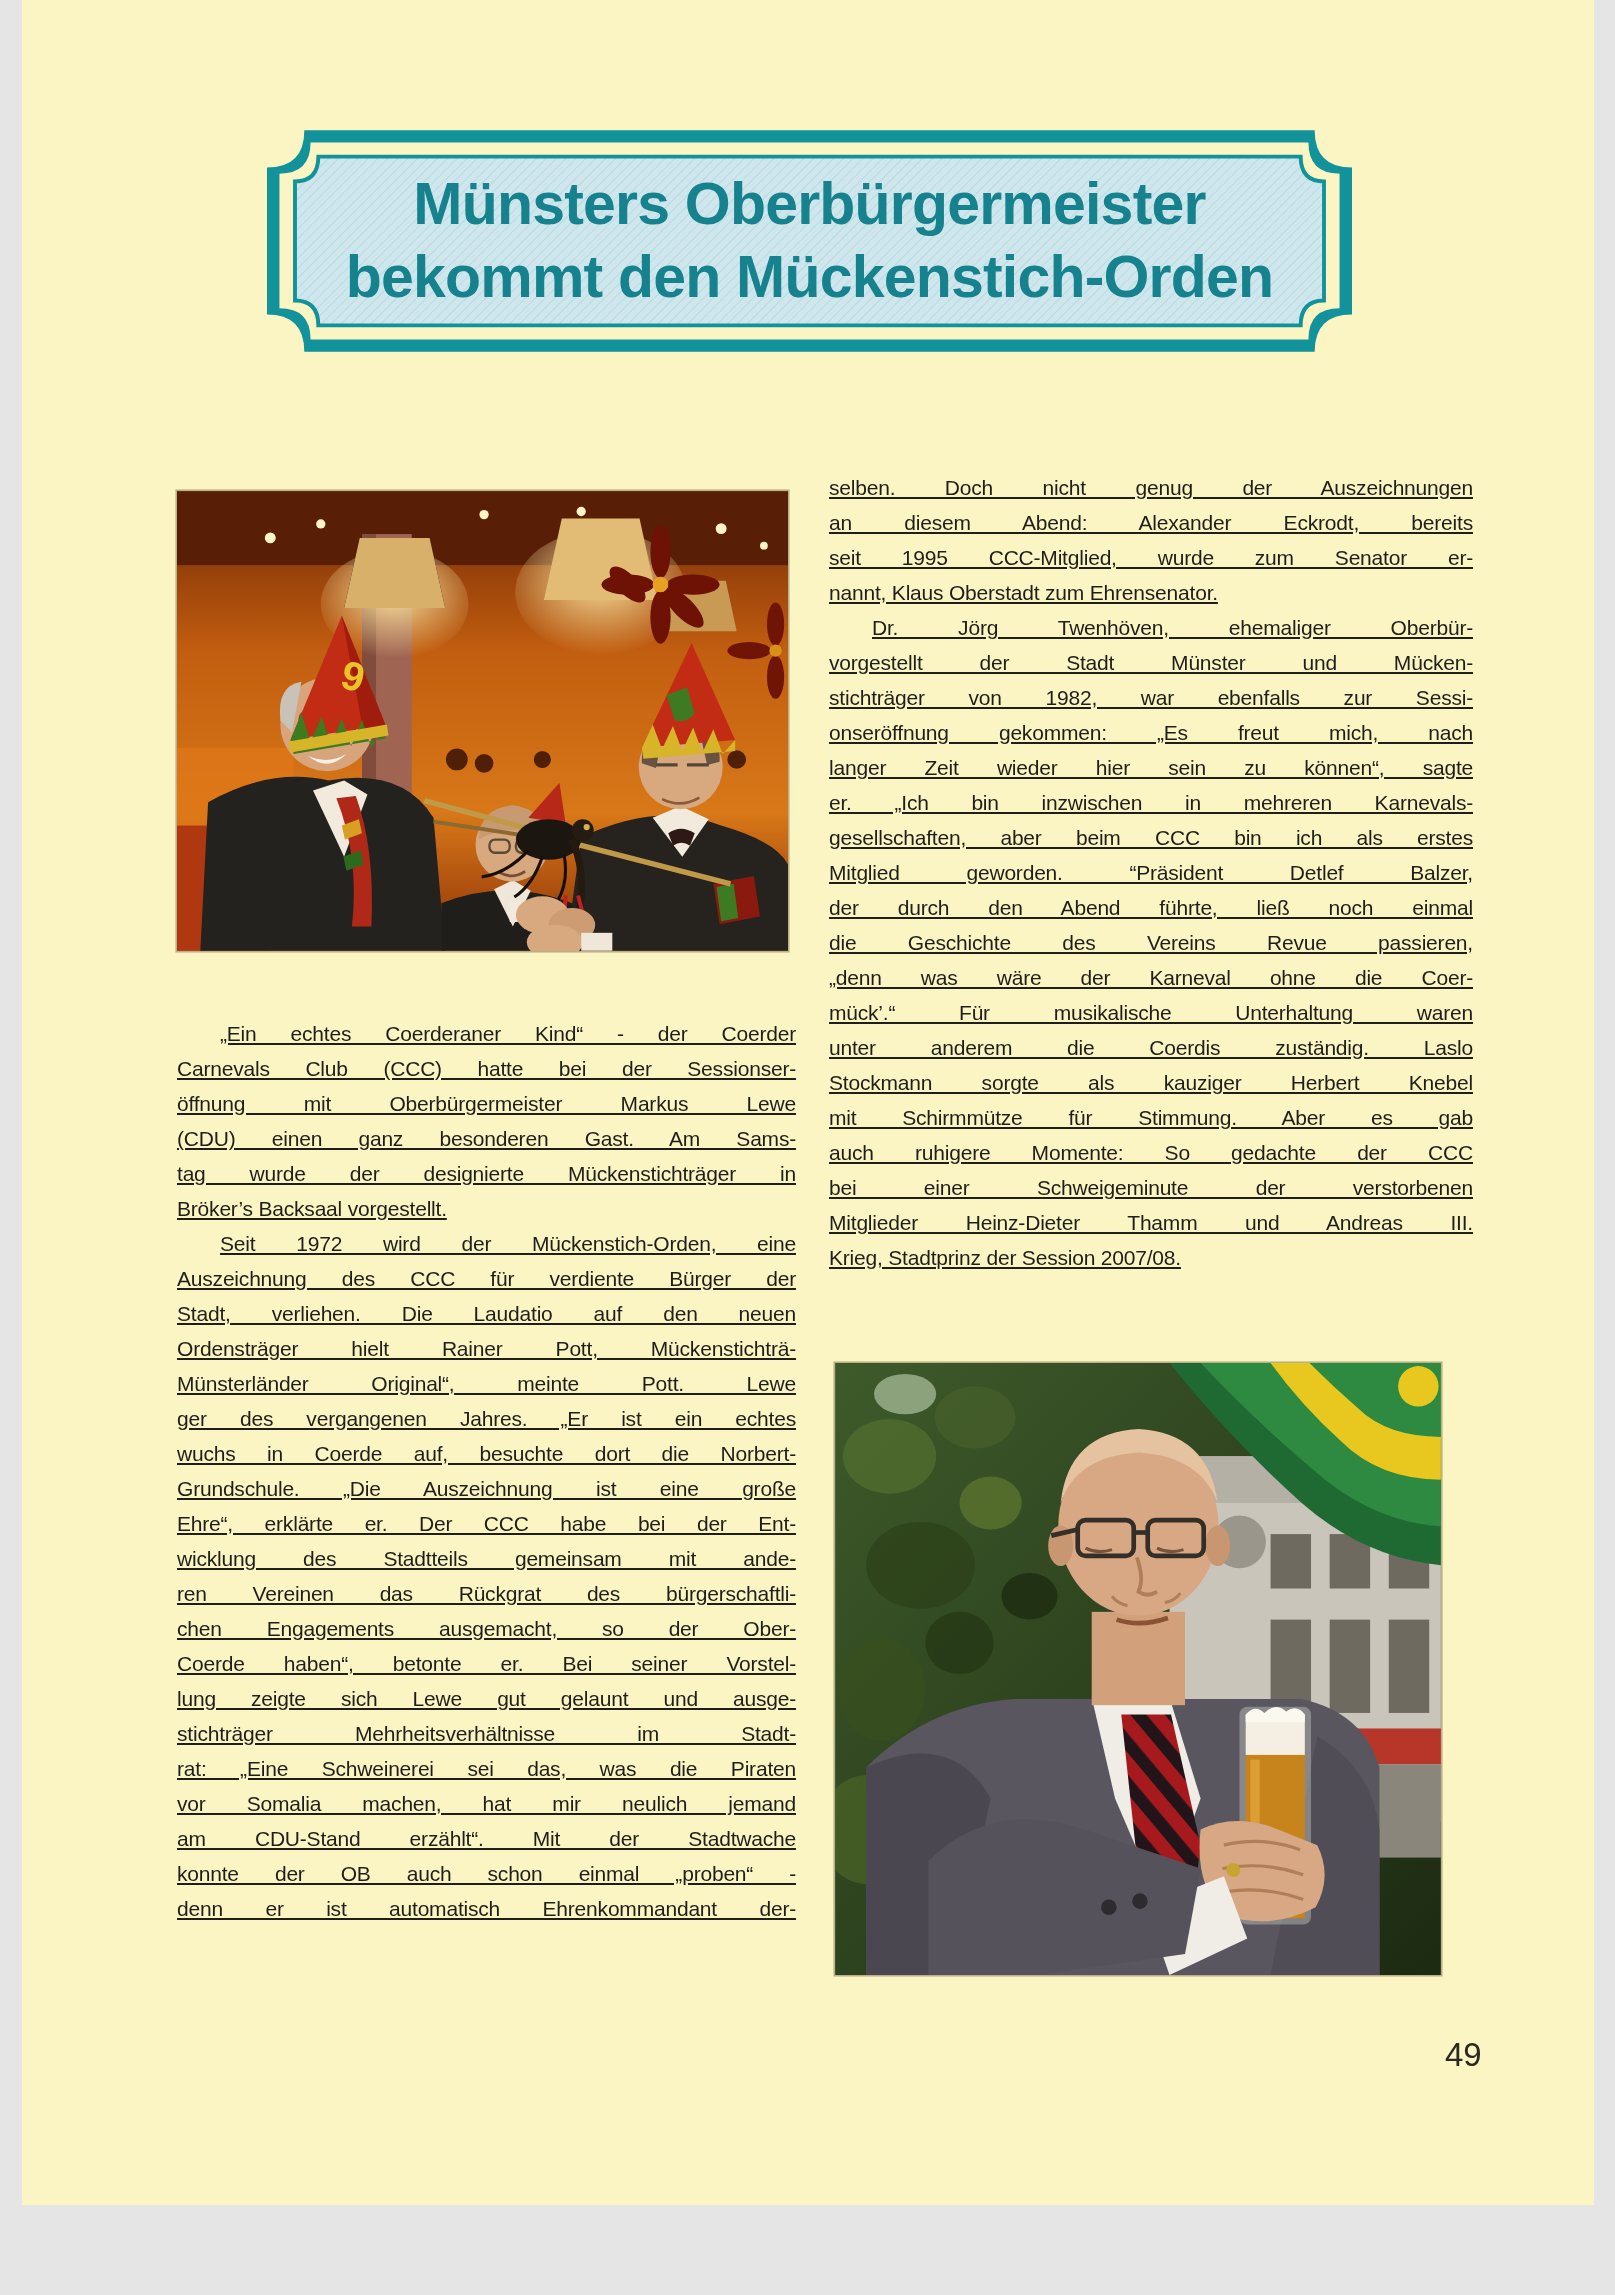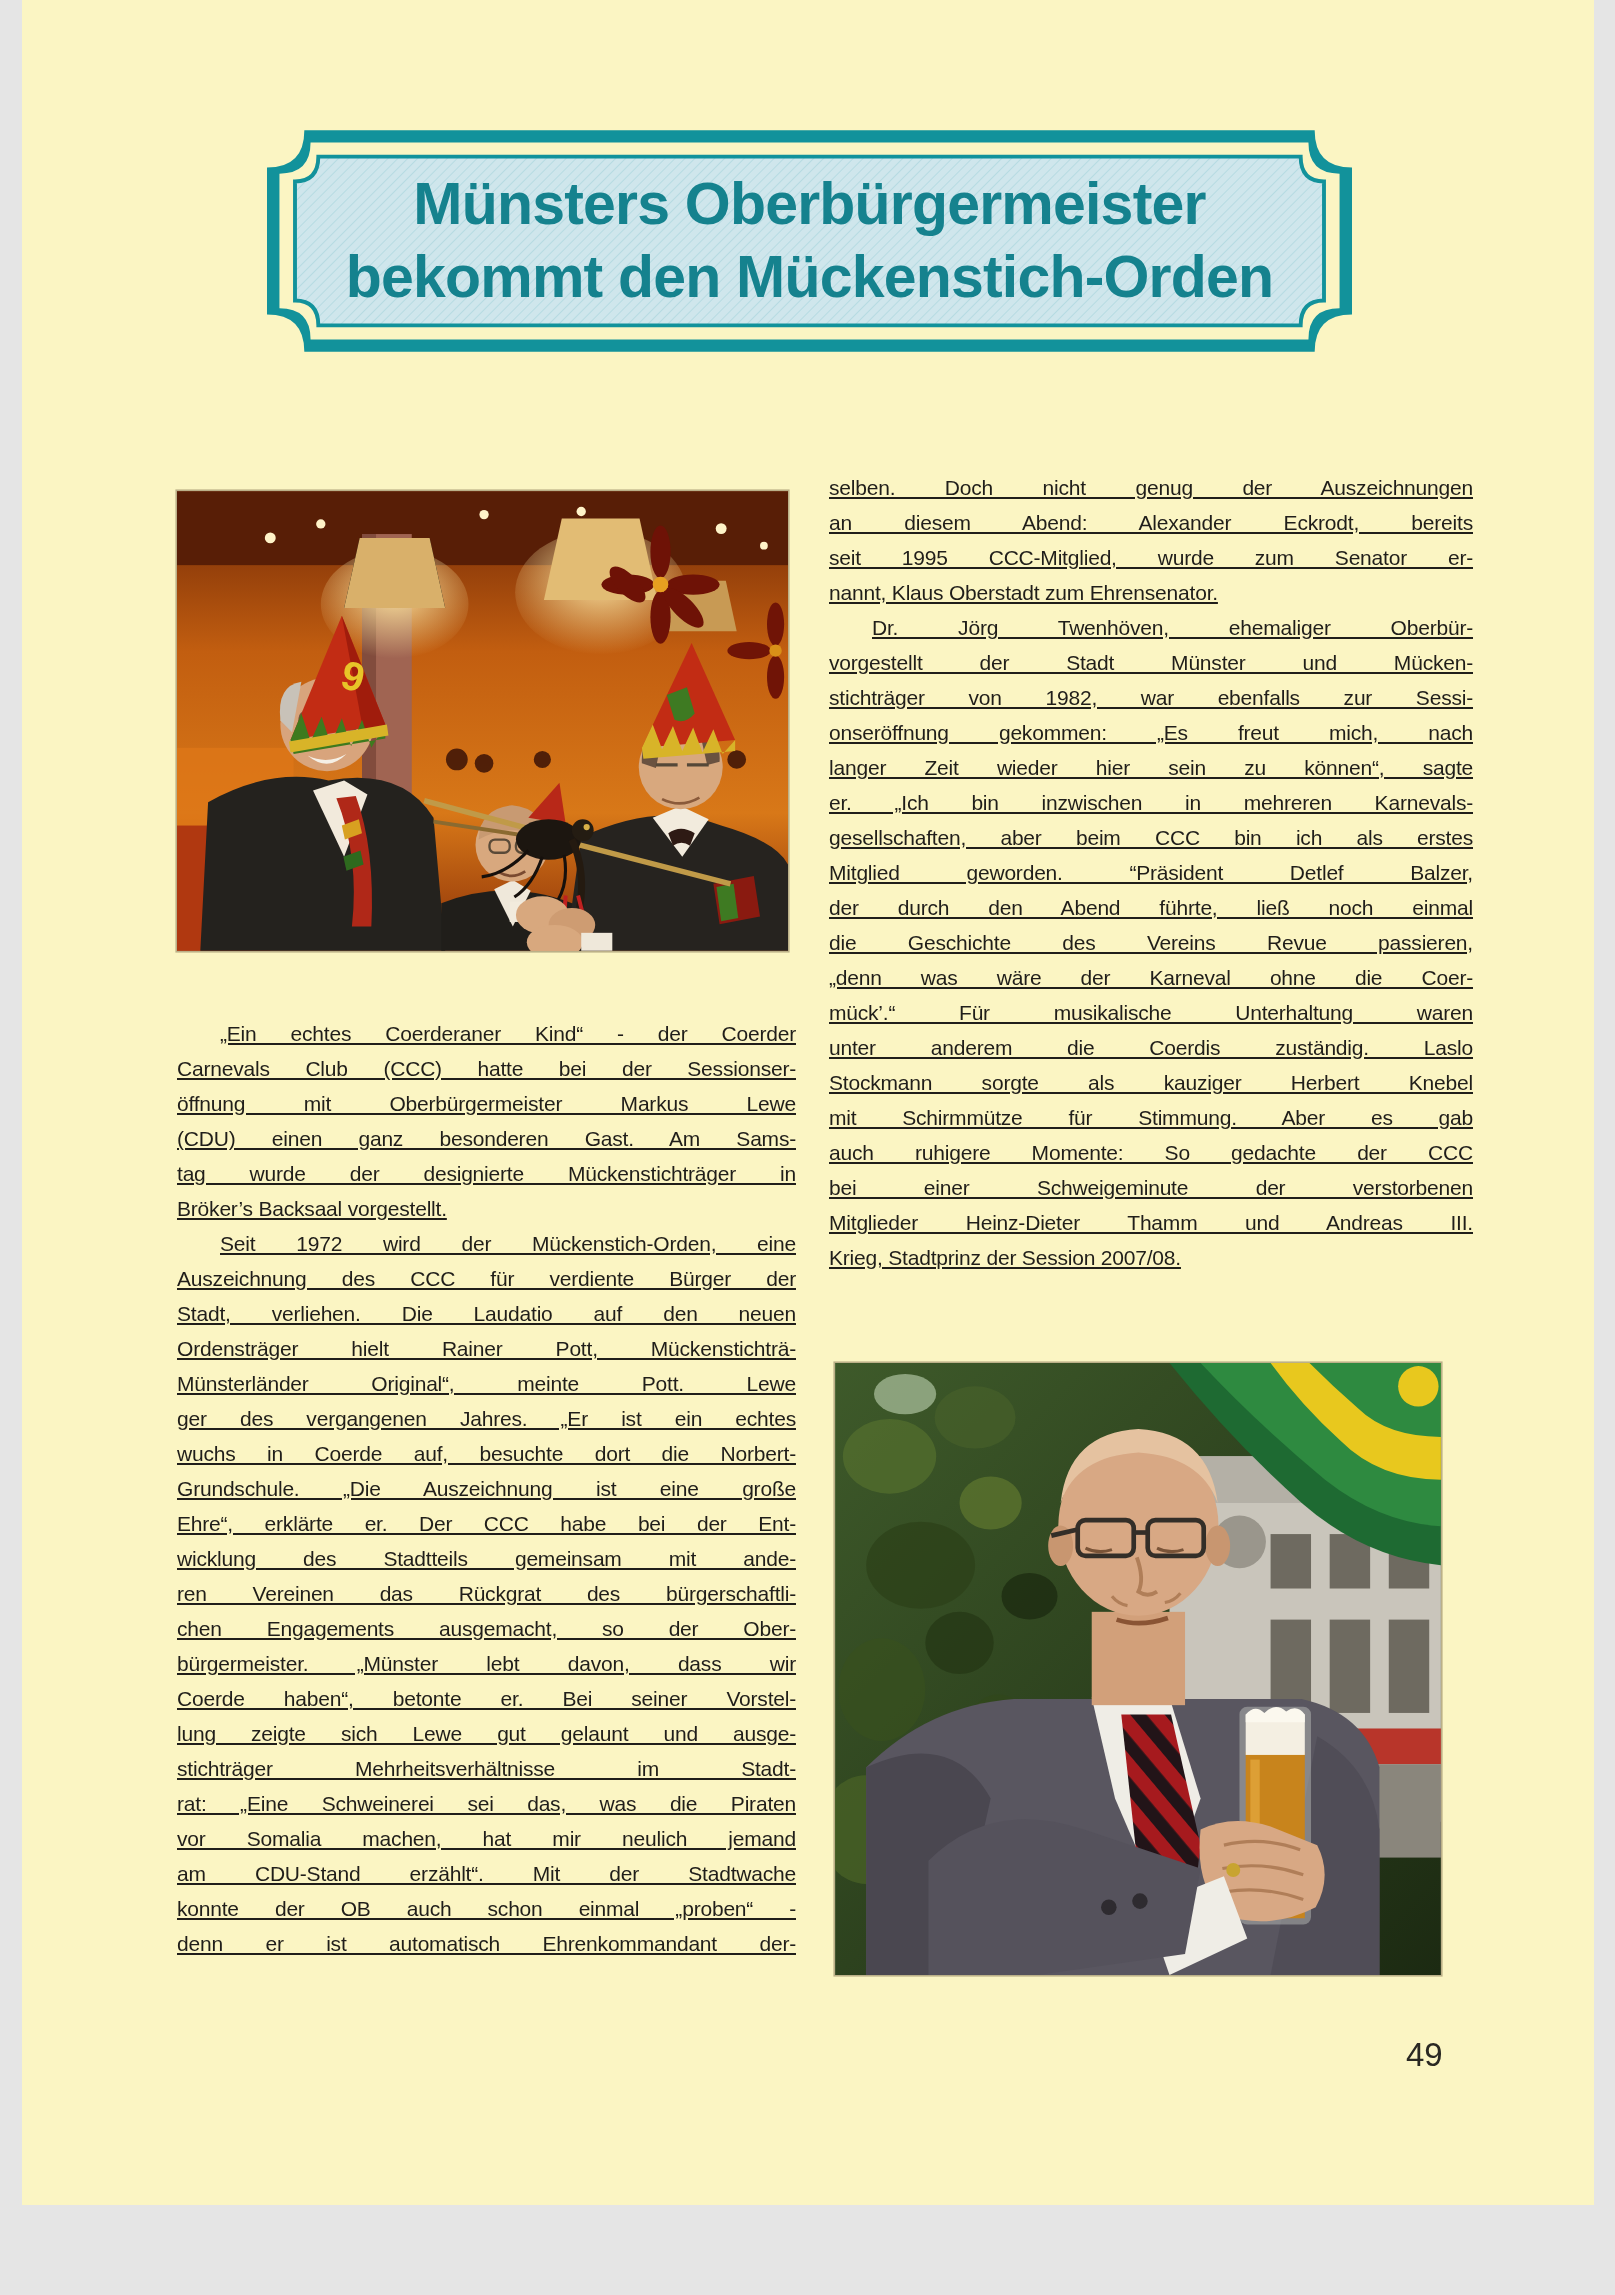--- a/index.html
+++ b/index.html
@@ -33,21 +33,21 @@
   .pline { text-align:justify; text-align-last:justify; white-space:normal; }
   .pline.last  { text-align-last:left; }
   .pline.first { text-indent:43px; }
   
   .photo { position:absolute; box-shadow:0 0 0 1.6px rgba(70,50,25,0.35); }
   .photo-left  { left:177px;  top:491px;  width:611px; height:460px; }
   .photo-right { left:835px; top:1363px; width:606px; height:612px; }
   .photo svg { display:block; }
   
   .page-number {
-    position:absolute; left:1406px; top:2036px; font-size:33px; color:#2A2822;
+    position:absolute; left:1445px; top:2036px; font-size:33px; color:#2A2822;
   }
 </style>
 </head>
 <body>
 
 <div class="page">
   <div class="paper"></div>
 
   <div class="title-box">
     <svg width="1085" height="222" viewBox="0 0 1395 285">
@@ -210,21 +210,20 @@
         <div class="pline">Stadt, verliehen. Die Laudatio auf den neuen</div>
         <div class="pline">Ordensträger hielt Rainer Pott, Mückenstichträ-</div>
         <div class="pline">Münsterländer Original“, meinte Pott. Lewe</div>
         <div class="pline">ger des vergangenen Jahres. „Er ist ein echtes</div>
         <div class="pline">wuchs in Coerde auf, besuchte dort die Norbert-</div>
         <div class="pline">Grundschule. „Die Auszeichnung ist eine große</div>
         <div class="pline">Ehre“, erklärte er. Der CCC habe bei der Ent-</div>
         <div class="pline">wicklung des Stadtteils gemeinsam mit ande-</div>
         <div class="pline">ren Vereinen das Rückgrat des bürgerschaftli-</div>
         <div class="pline">chen Engagements ausgemacht, so der Ober-</div>
-        <div class="pline">bürgermeister. „Münster lebt davon, dass wir</div>
         <div class="pline">Coerde haben“, betonte er. Bei seiner Vorstel-</div>
         <div class="pline">lung zeigte sich Lewe gut gelaunt und ausge-</div>
         <div class="pline">stichträger Mehrheitsverhältnisse im Stadt-</div>
         <div class="pline">rat: „Eine Schweinerei sei das, was die Piraten</div>
         <div class="pline">vor Somalia machen, hat mir neulich jemand</div>
         <div class="pline">am CDU-Stand erzählt“. Mit der Stadtwache</div>
         <div class="pline">konnte der OB auch schon einmal „proben“ -</div>
         <div class="pline">denn er ist automatisch Ehrenkommandant der-</div>
       </div>
     </div>

